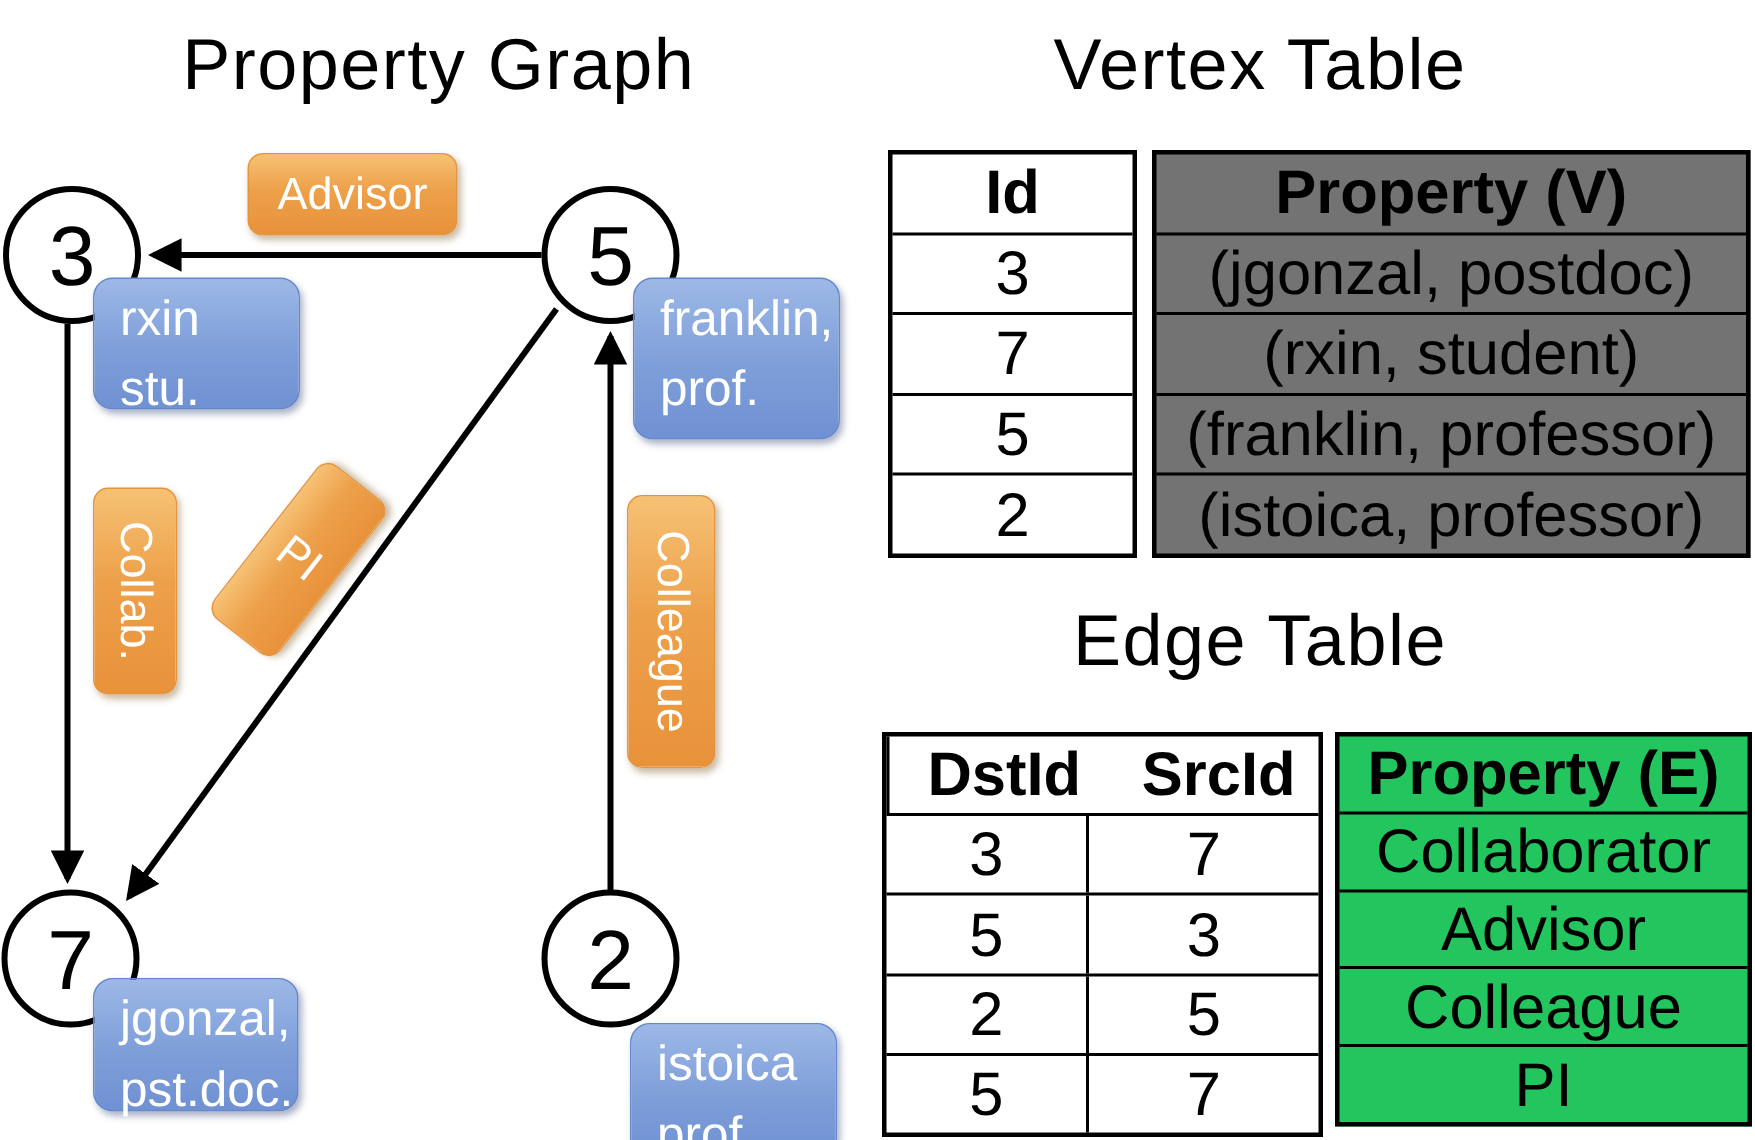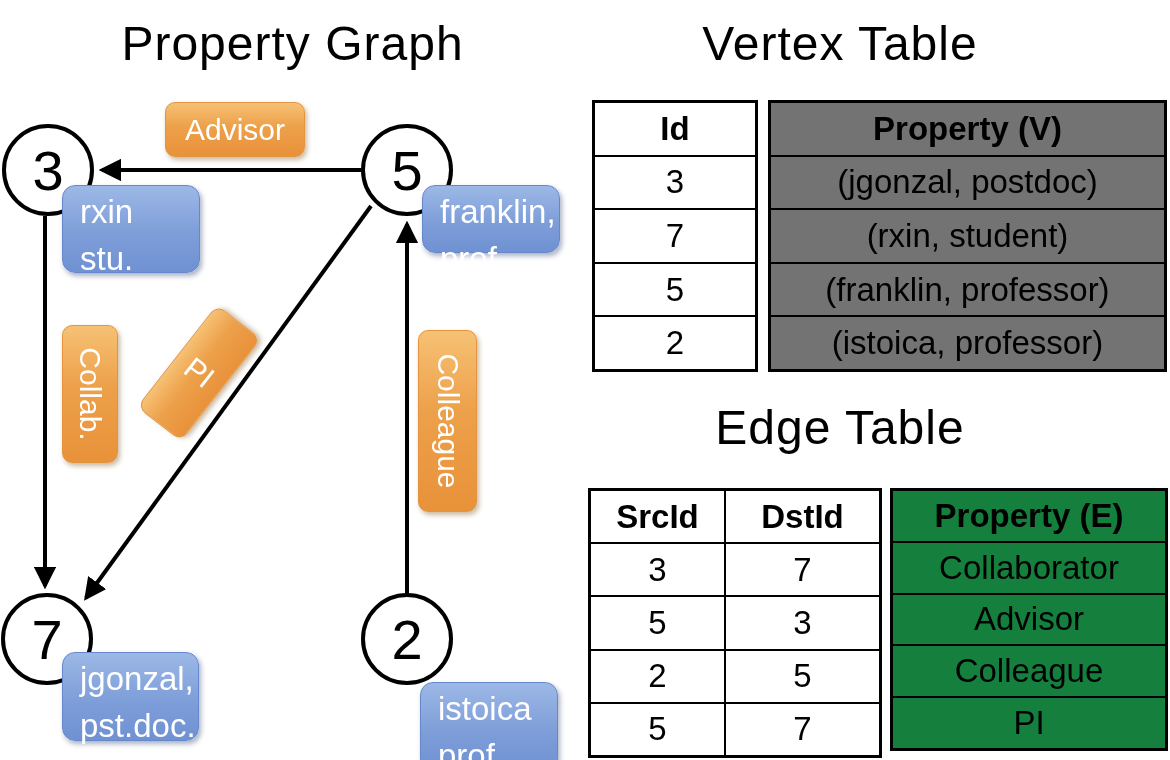--- a/index.html
+++ b/index.html
@@ -44,45 +44,45 @@
   .vtext { transform:rotate(90deg); white-space:nowrap; }
 
   .pbox {
     position:absolute; box-sizing:border-box;
     background:linear-gradient(180deg,#9cb8e6 0%,#7e9ed9 55%,#7091d2 100%);
     border:1px solid #6687c9; border-radius:13px;
     box-shadow:2px 3px 5px rgba(40,60,110,0.40);
     color:#fff; font-size:33px; line-height:1.42; padding:3px 0 0 17px;
   }
   #p-rxin     { left:62px;  top:185px; width:138px; height:88px; }
-  #p-franklin { left:422px; top:185px; width:138px; height:68px; }
+  #p-franklin { left:422px; top:185px; width:138px; height:108px; }
   #p-jgonzal  { left:62px;  top:652px; width:137px; height:89px; }
   #p-istoica  { left:420px; top:682px; width:138px; height:90px; }
 
   
   .tbl {
     position:absolute; box-sizing:border-box; border:3px solid #000;
     background:#fff; display:flex; flex-direction:column;
   }
   .tbl .cell {
     flex:1; border-top:2px solid #000; display:flex; align-items:center;
-    justify-content:center; font-size:33px; color:#000; white-space:nowrap;
+    justify-content:center; font-size:41px; color:#000; white-space:nowrap;
   }
   .tbl > .cell:first-child, .tbl > .row:first-child { border-top:none; }
   .hdr { font-weight:bold; font-size:31px; }
   .tbl .row { flex:1; border-top:2px solid #000; display:flex; }
   .tbl .row .cell { border-top:none; flex:none; }
 
   #vt-id   { left:592px; top:100px; width:166px; height:272px; }
   #vt-prop { left:768px; top:100px; width:399px; height:272px; background:#737373; }
 
   #et-ids  { left:588px; top:488px; width:294px; height:270px; }
   #et-ids .cell.src { width:133px; }
   #et-ids .cell.dst { flex:1; border-left:2px solid #000; }
-  #et-prop { left:890px; top:488px; width:278px; height:263px; background:#15803d; }
+  #et-prop { left:890px; top:488px; width:278px; height:263px; background:#22c55e; }
 </style>
 </head>
 <body>
 
 <div class="canvas">
 
   <div class="title" id="t-graph">Property Graph</div>
   <div class="title" id="t-vertex">Vertex Table</div>
   <div class="title" id="t-edge">Edge Table</div>
 
@@ -152,22 +152,22 @@
   <div class="tbl" id="vt-prop">
     <div class="cell hdr">Property (V)</div>
     <div class="cell">(jgonzal, postdoc)</div>
     <div class="cell">(rxin, student)</div>
     <div class="cell">(franklin, professor)</div>
     <div class="cell">(istoica, professor)</div>
   </div>
 
   <div class="tbl" id="et-ids">
     <div class="row">
+      <div class="cell hdr dst">DstId</div>
       <div class="cell hdr src">SrcId</div>
-      <div class="cell hdr dst">DstId</div>
     </div>
     <div class="row">
       <div class="cell src">3</div>
       <div class="cell dst">7</div>
     </div>
     <div class="row">
       <div class="cell src">5</div>
       <div class="cell dst">3</div>
     </div>
     <div class="row">

